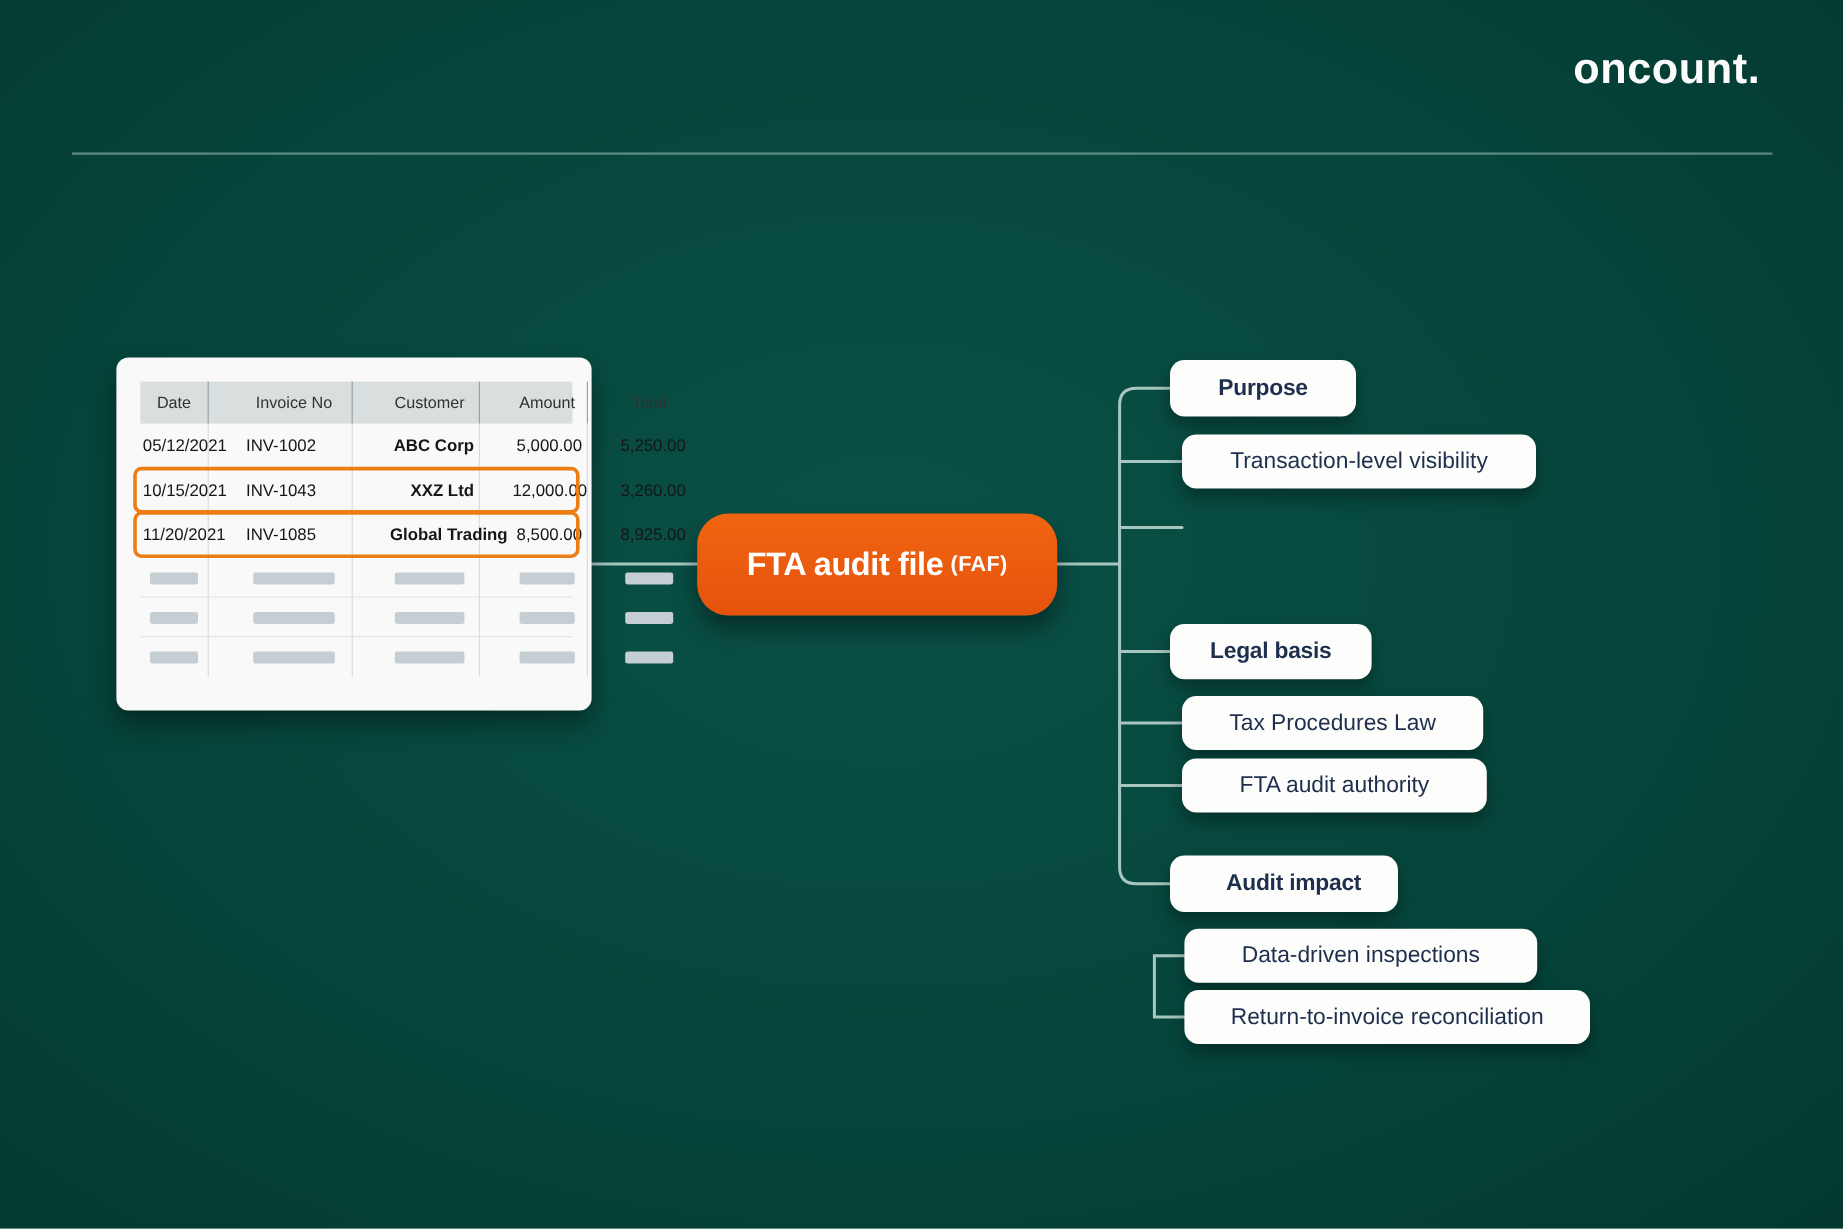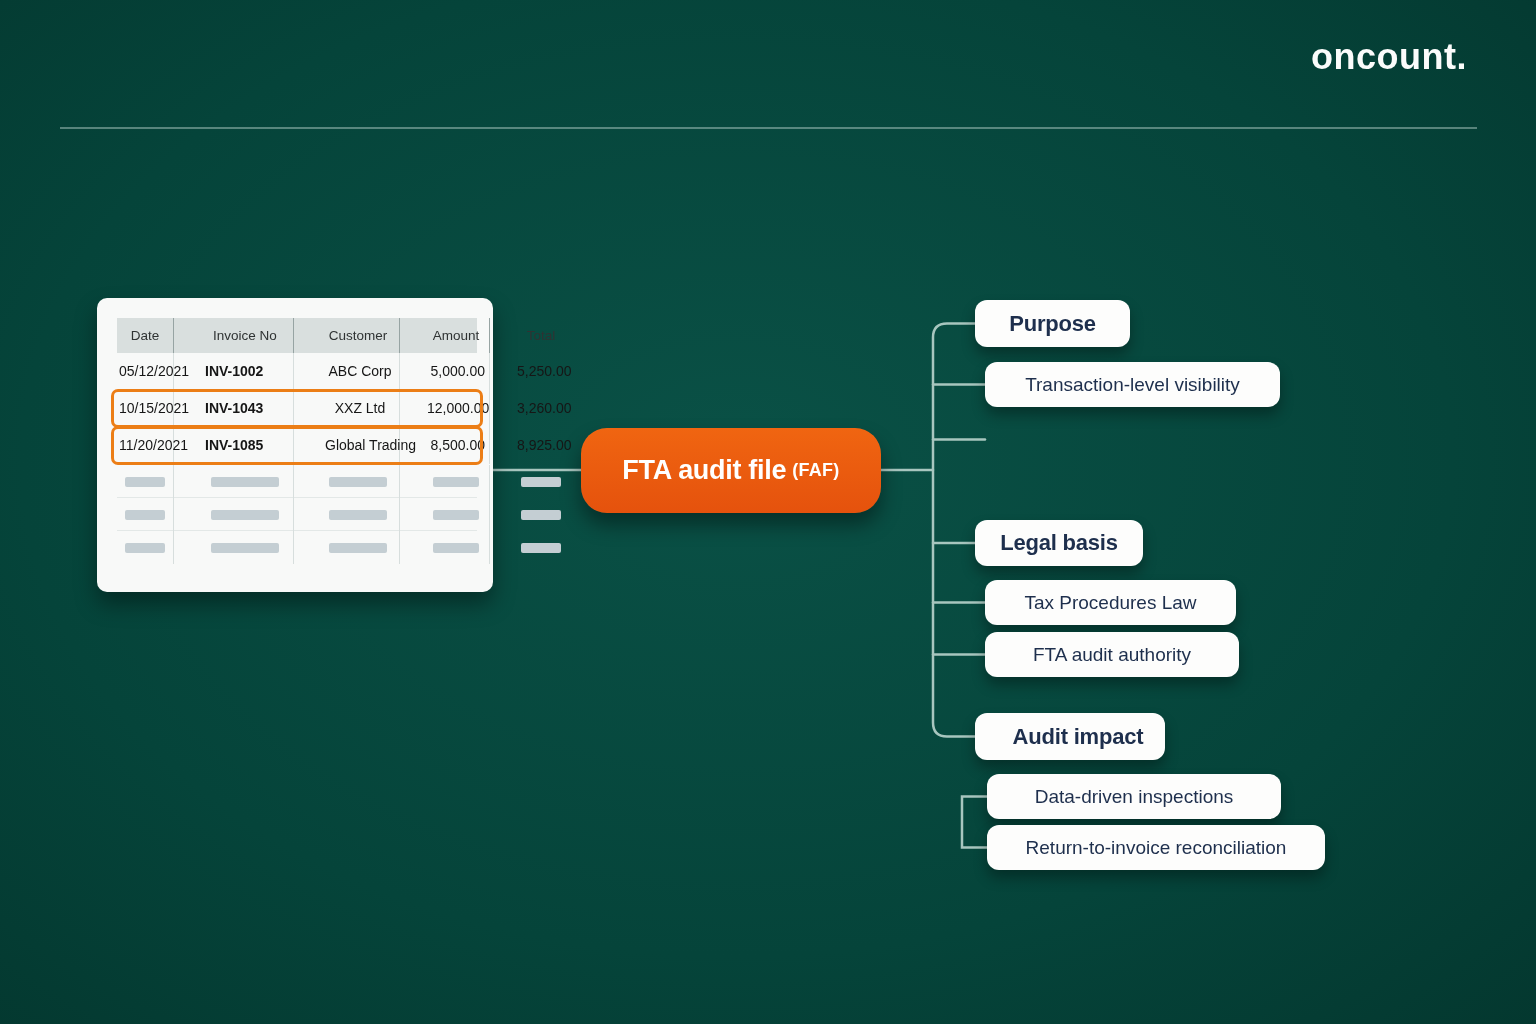--- a/index.html
+++ b/index.html
@@ -44,22 +44,22 @@
     border-right:1px solid #97a4a3; height:35px;
   }
   .thead > div:last-child { border-right:none; }
   .trow { height:37px; position:relative; }
   .trow > div {
     font-size:14px; color:#161616; height:37px; line-height:37px;
     border-right:1px solid #d7dedd; padding:0 4px; white-space:nowrap; overflow:visible;
   }
   .trow > div:last-child { border-right:none; }
   .c-date { text-align:left; padding-left:2px !important; }
-  .c-inv  { text-align:left; padding-left:8px !important;font-weight:bold; }
-  .c-cust { text-align:center; padding-left:8px !important; }
+  .c-inv  { text-align:left; padding-left:8px !important; }
+  .c-cust { text-align:right; padding-left:8px !important;font-weight:bold; }
   .c-amt  { text-align:right; }
   .c-tot  { text-align:right; padding-right:2px !important; }
   .trow.hl::after {
     content:''; position:absolute; inset:-1px -6px; z-index:3; pointer-events:none;
     border:3.5px solid #ec7e16; border-radius:7px;
   }
   .prow { height:33px; border-top:1px solid #e3e8e7; }
   .prow > div { border-right:1px solid #d7dedd; height:33px; display:flex; align-items:center; justify-content:center; }
   .prow > div:last-child { border-right:none; }
   .bar { height:10px; width:70%; background:#c4ced3; border-radius:2px; }
@@ -75,21 +75,21 @@
   .fta-node .main { font-size:27px; letter-spacing:-0.3px; }
   .fta-node .suffix { font-size:18px; letter-spacing:0.3px; }
 
   
   .tbox {
     position:absolute; z-index:2; background:#fdfdfc; border-radius:12px;
     box-shadow:0 8px 14px rgba(0,0,0,0.32);
     display:flex; align-items:center; justify-content:center;
     color:#1e2f4d; font-size:19px; white-space:nowrap;
   }
-  .tbox.hdr { font-weight:700; font-size:22px; letter-spacing:-0.2px; }
+  .tbox.hdr { font-weight:700; font-size:19px; letter-spacing:-0.2px; }
 </style>
 </head>
 <body>
 
 <div class="canvas">
 
   <div class="logo">oncount.</div>
   <div class="title-rule"></div>
 
   <svg class="connectors" width="1536" height="1024" viewBox="0 0 1536 1024">

